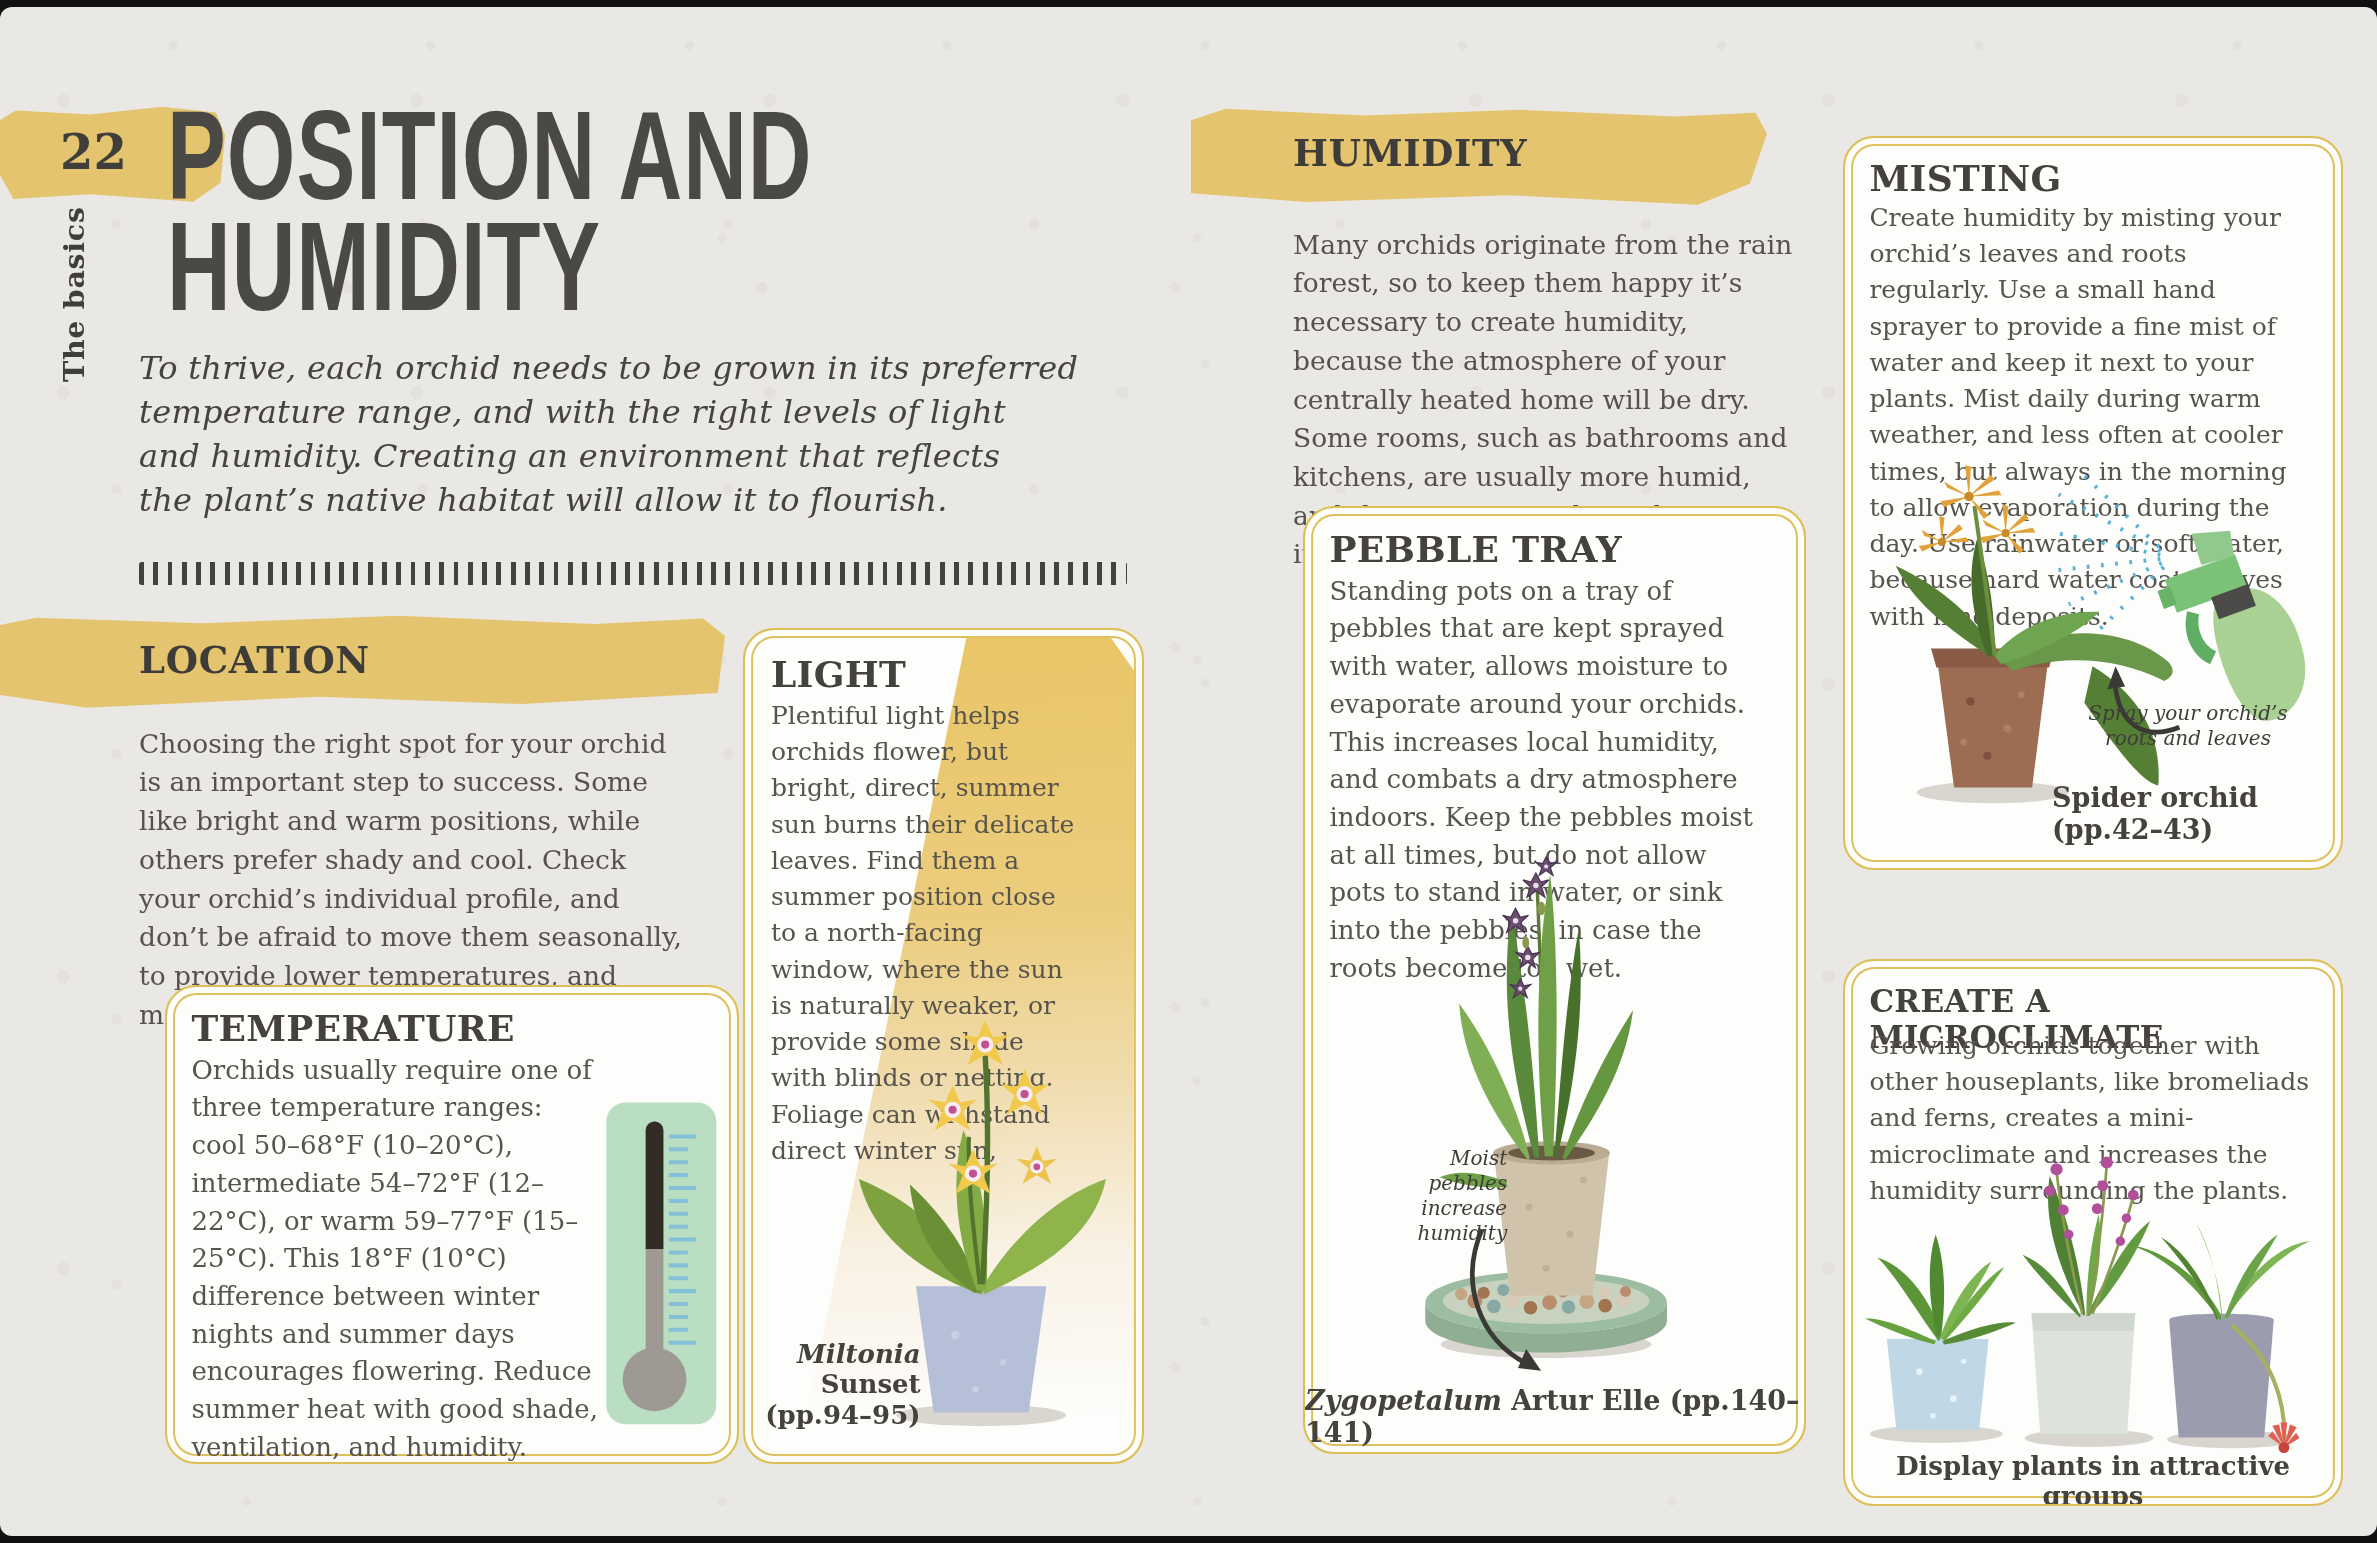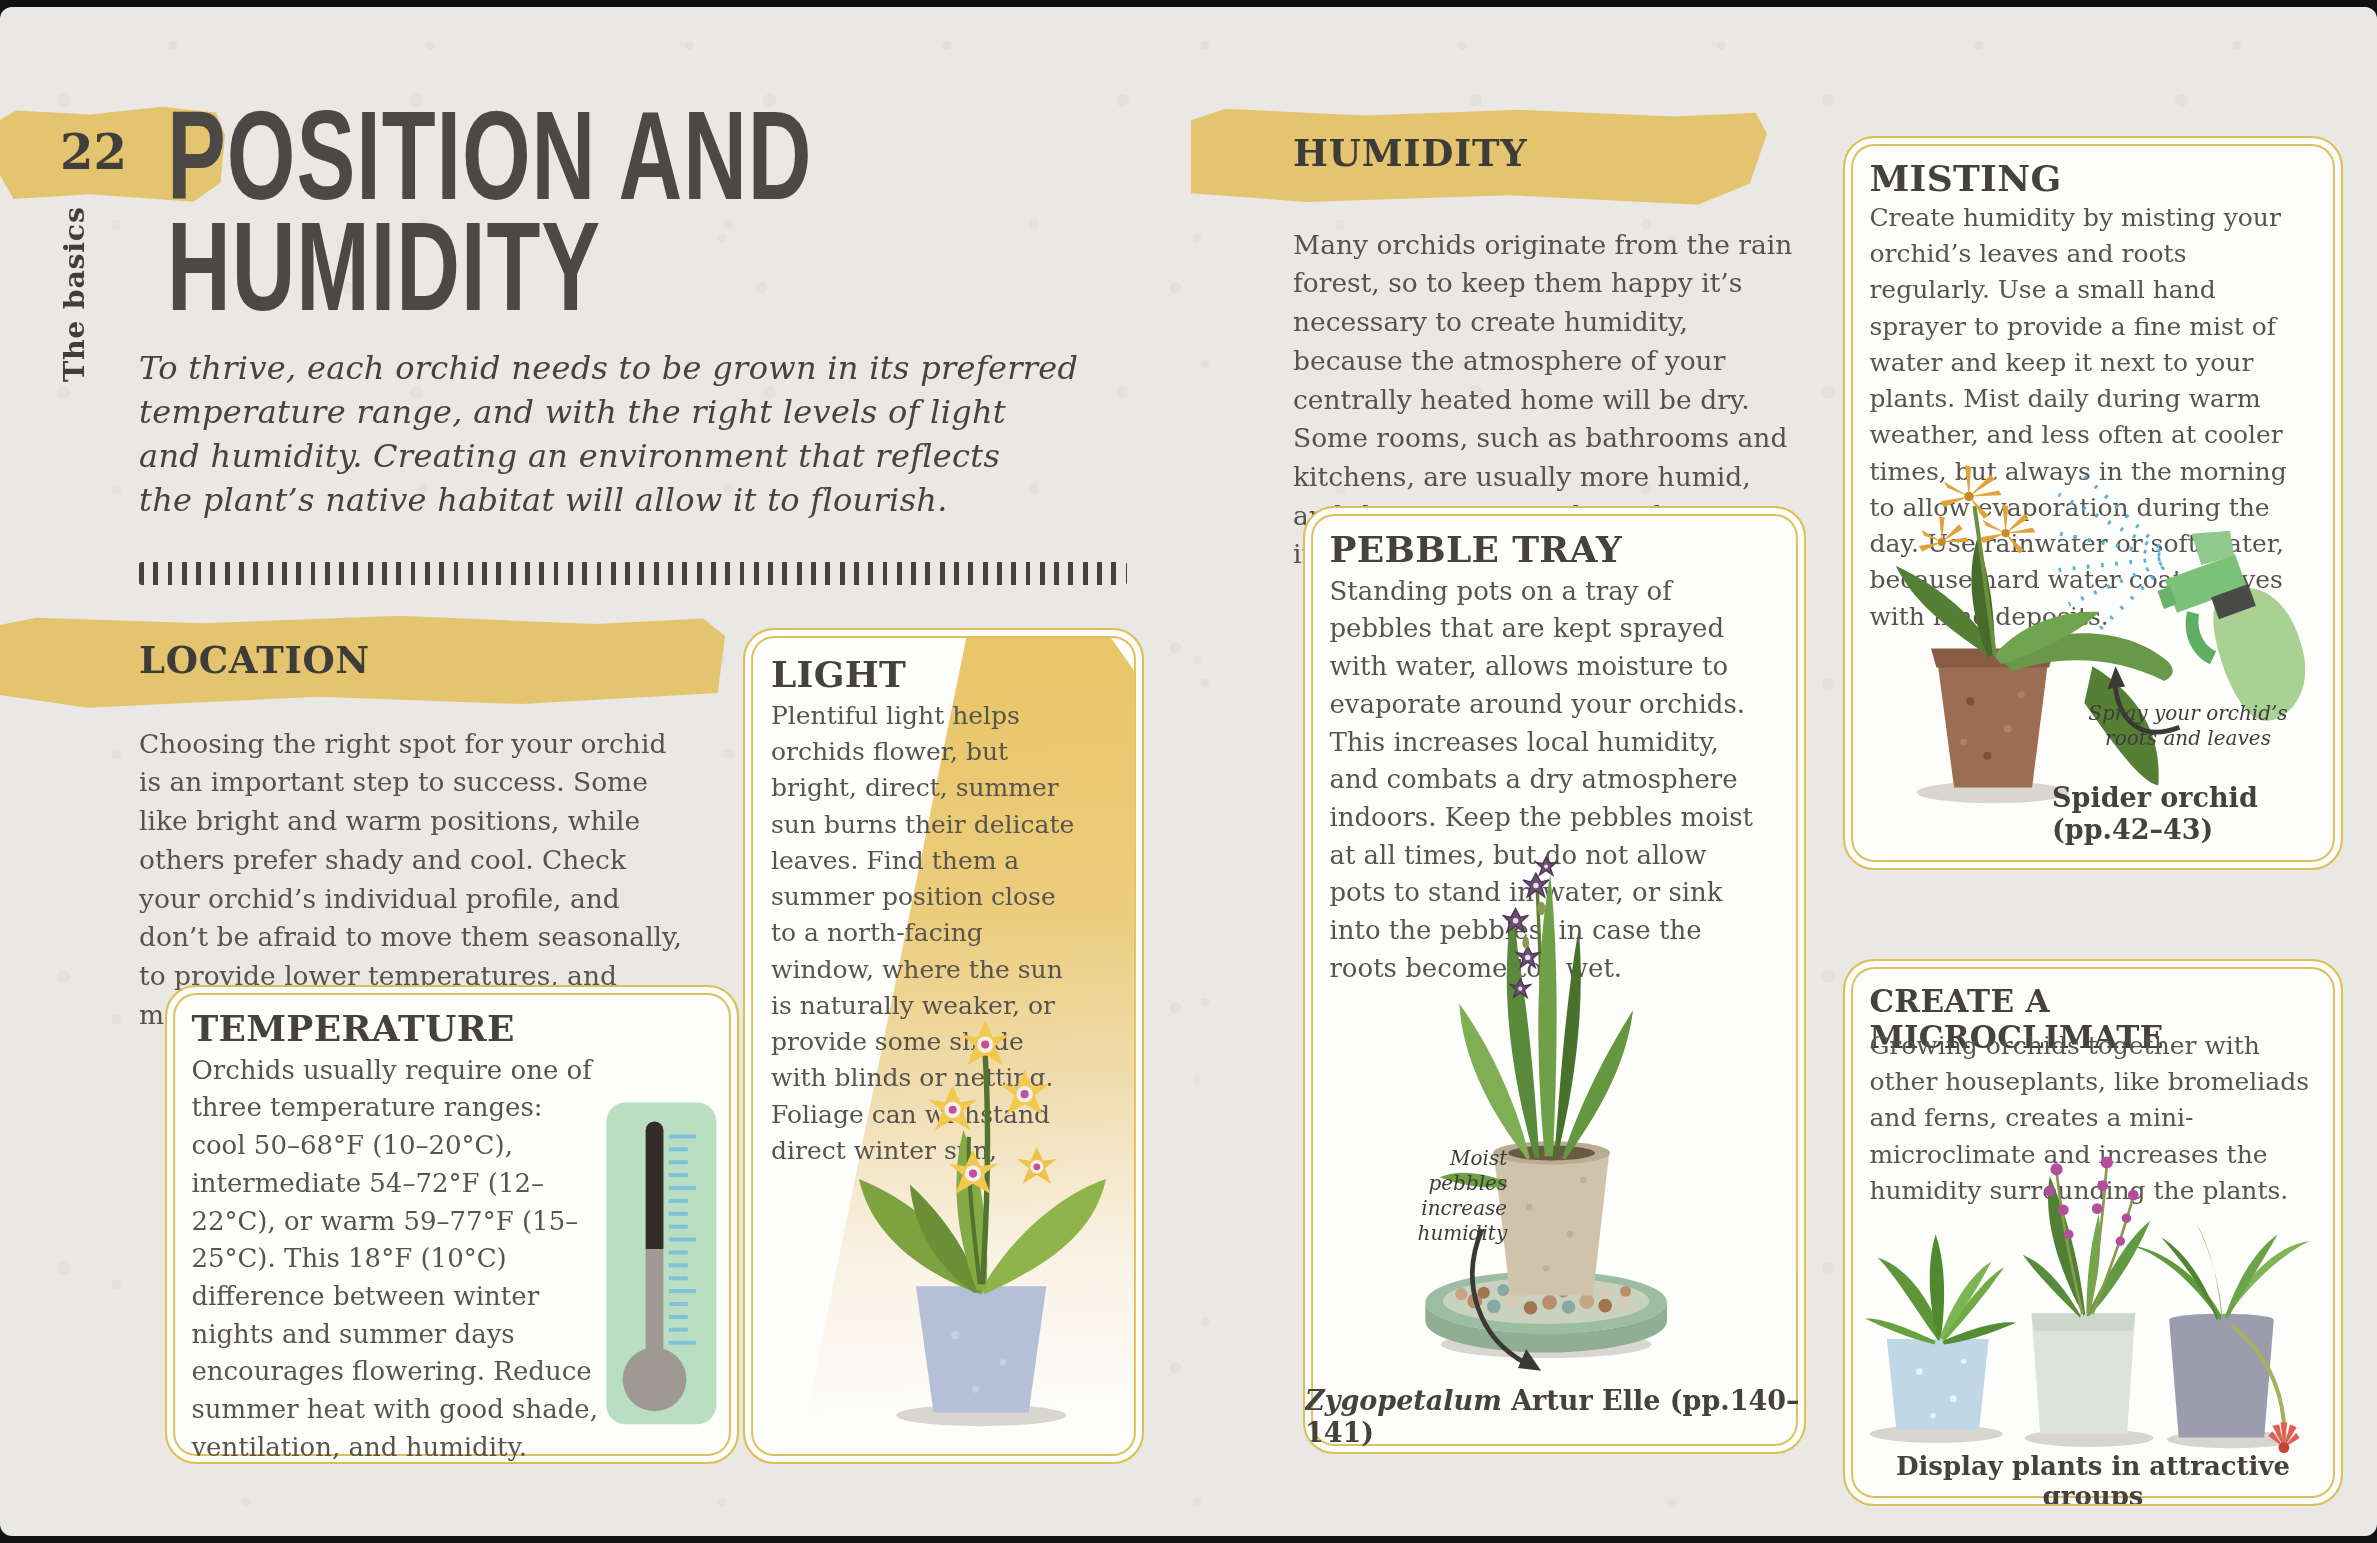--- a/index.html
+++ b/index.html
@@ -114,20 +114,25 @@
           <path d="M0 -36 L11 -11 L36 -15 L15 2 L26 30 L0 15 L-26 30 L-15 2 L-36 -15 L-11 -11 Z" fill="#f0c94d"></path>
           <circle r="12" fill="#f7ecf1"></circle>
           <circle r="6" fill="#c2518f"></circle>
         </g>
       <g transform="translate(300,312)">
           <path d="M0 -30 L9 -9 L30 -12 L12 2 L21 25 L0 12 L-21 25 L-12 2 L-30 -12 L-9 -9 Z" fill="#edc34a"></path>
           <circle r="10" fill="#f7ecf1"></circle>
           <circle r="5" fill="#c2518f"></circle>
         </g>
     </svg>
+    <div class="abs" style="left:13.6px;top:709px;width:162px;text-align:right;">
+      <div class="caption ital">Miltonia</div>
+      <div class="caption">Sunset</div>
+      <div class="caption">(pp.94–95)</div>
+    </div>
   </div>
 
   <div class="abs brush brushHum"></div>
   <div class="abs bandhead" style="left:1293px;top:124px;">HUMIDITY</div>
   <div class="abs bodytext" style="left:1293px;top:219px;width:502px;">Many orchids originate from the rain forest, so to keep them happy it’s necessary to create humidity, because the atmosphere of your centrally heated home will be dry. Some rooms, such as bathrooms and kitchens, are usually more humid, and there are several simple ways to increase humidity elsewhere.</div>
 
   <div class="card" style="left:1303px;top:499px;width:499px;height:944px;">
     <h3 class="abs" style="left:24.4px;top:20.4px;">PEBBLE TRAY</h3>
     <div class="abs cardbody" style="left:24.4px;top:65px;width:438px;">Standing pots on a tray of pebbles that are kept sprayed with water, allows moisture to evaporate around your orchids. This increases local humidity, and combats a dry atmosphere indoors. Keep the pebbles moist at all times, but do not allow pots to stand in water, or sink into the pebbles, in case the roots become too wet.</div>
     <svg class="abs" style="left:68px;top:319px;" width="353" height="550" viewBox="0 0 520 810">

